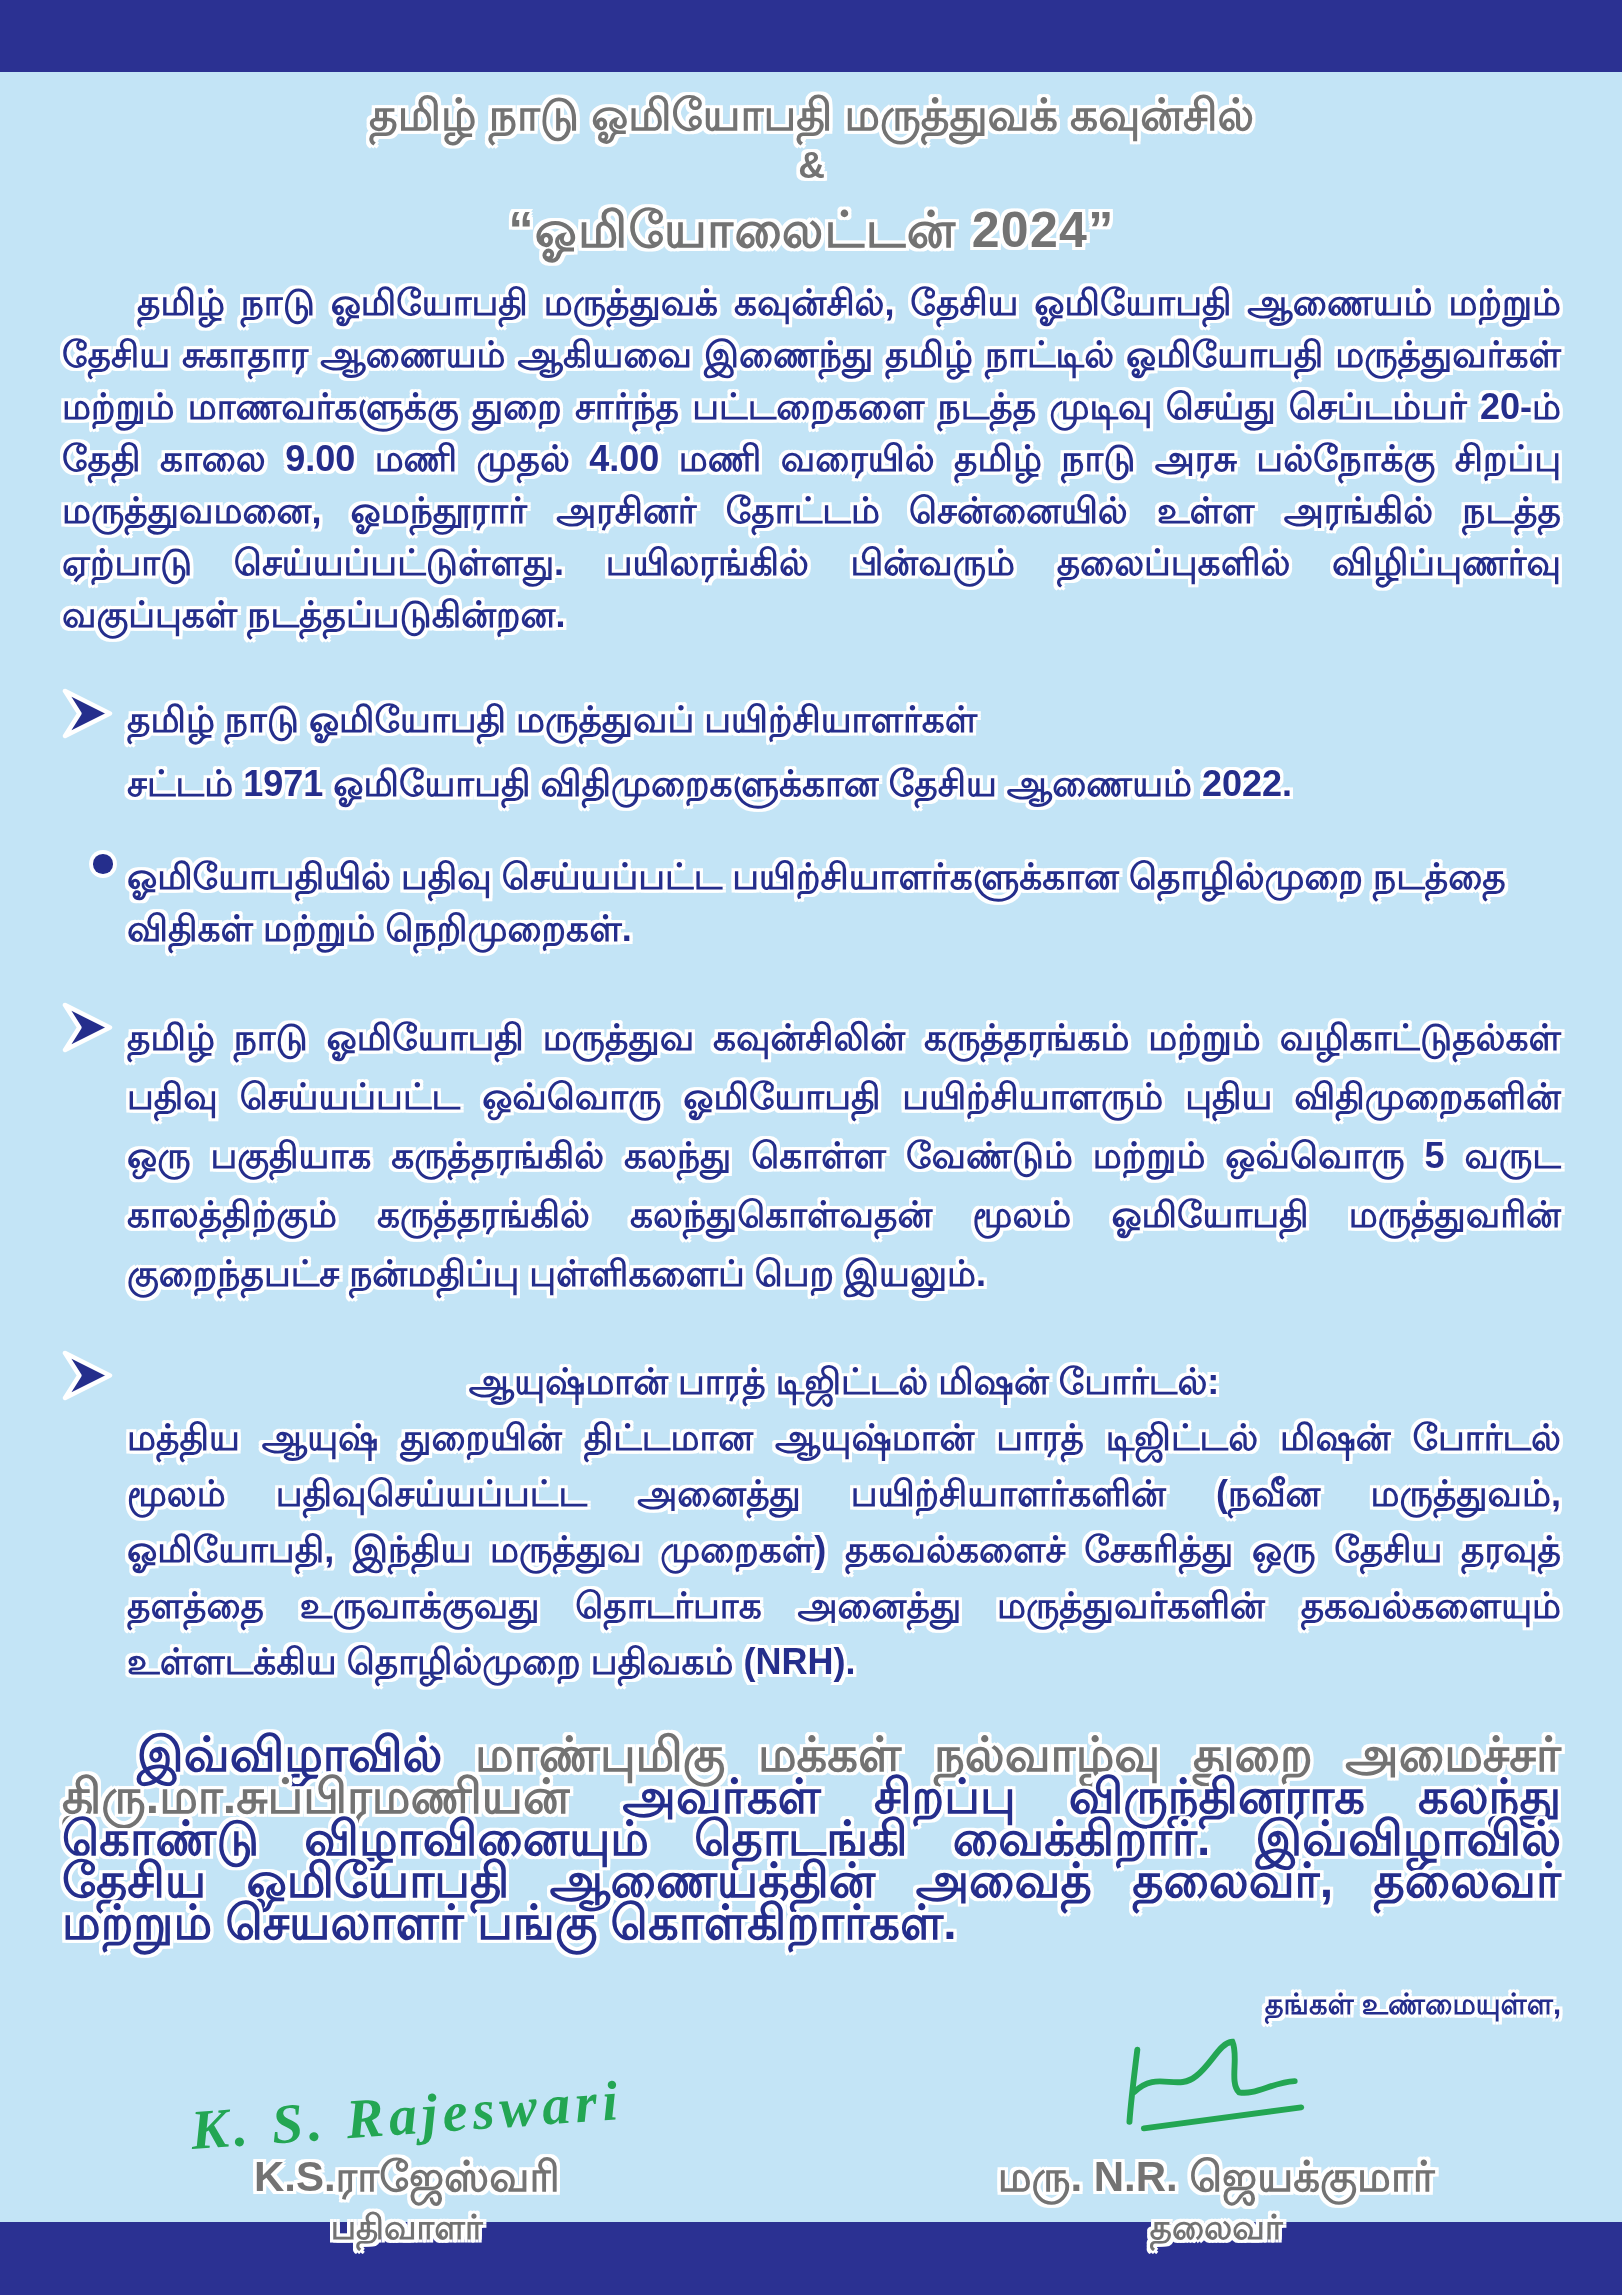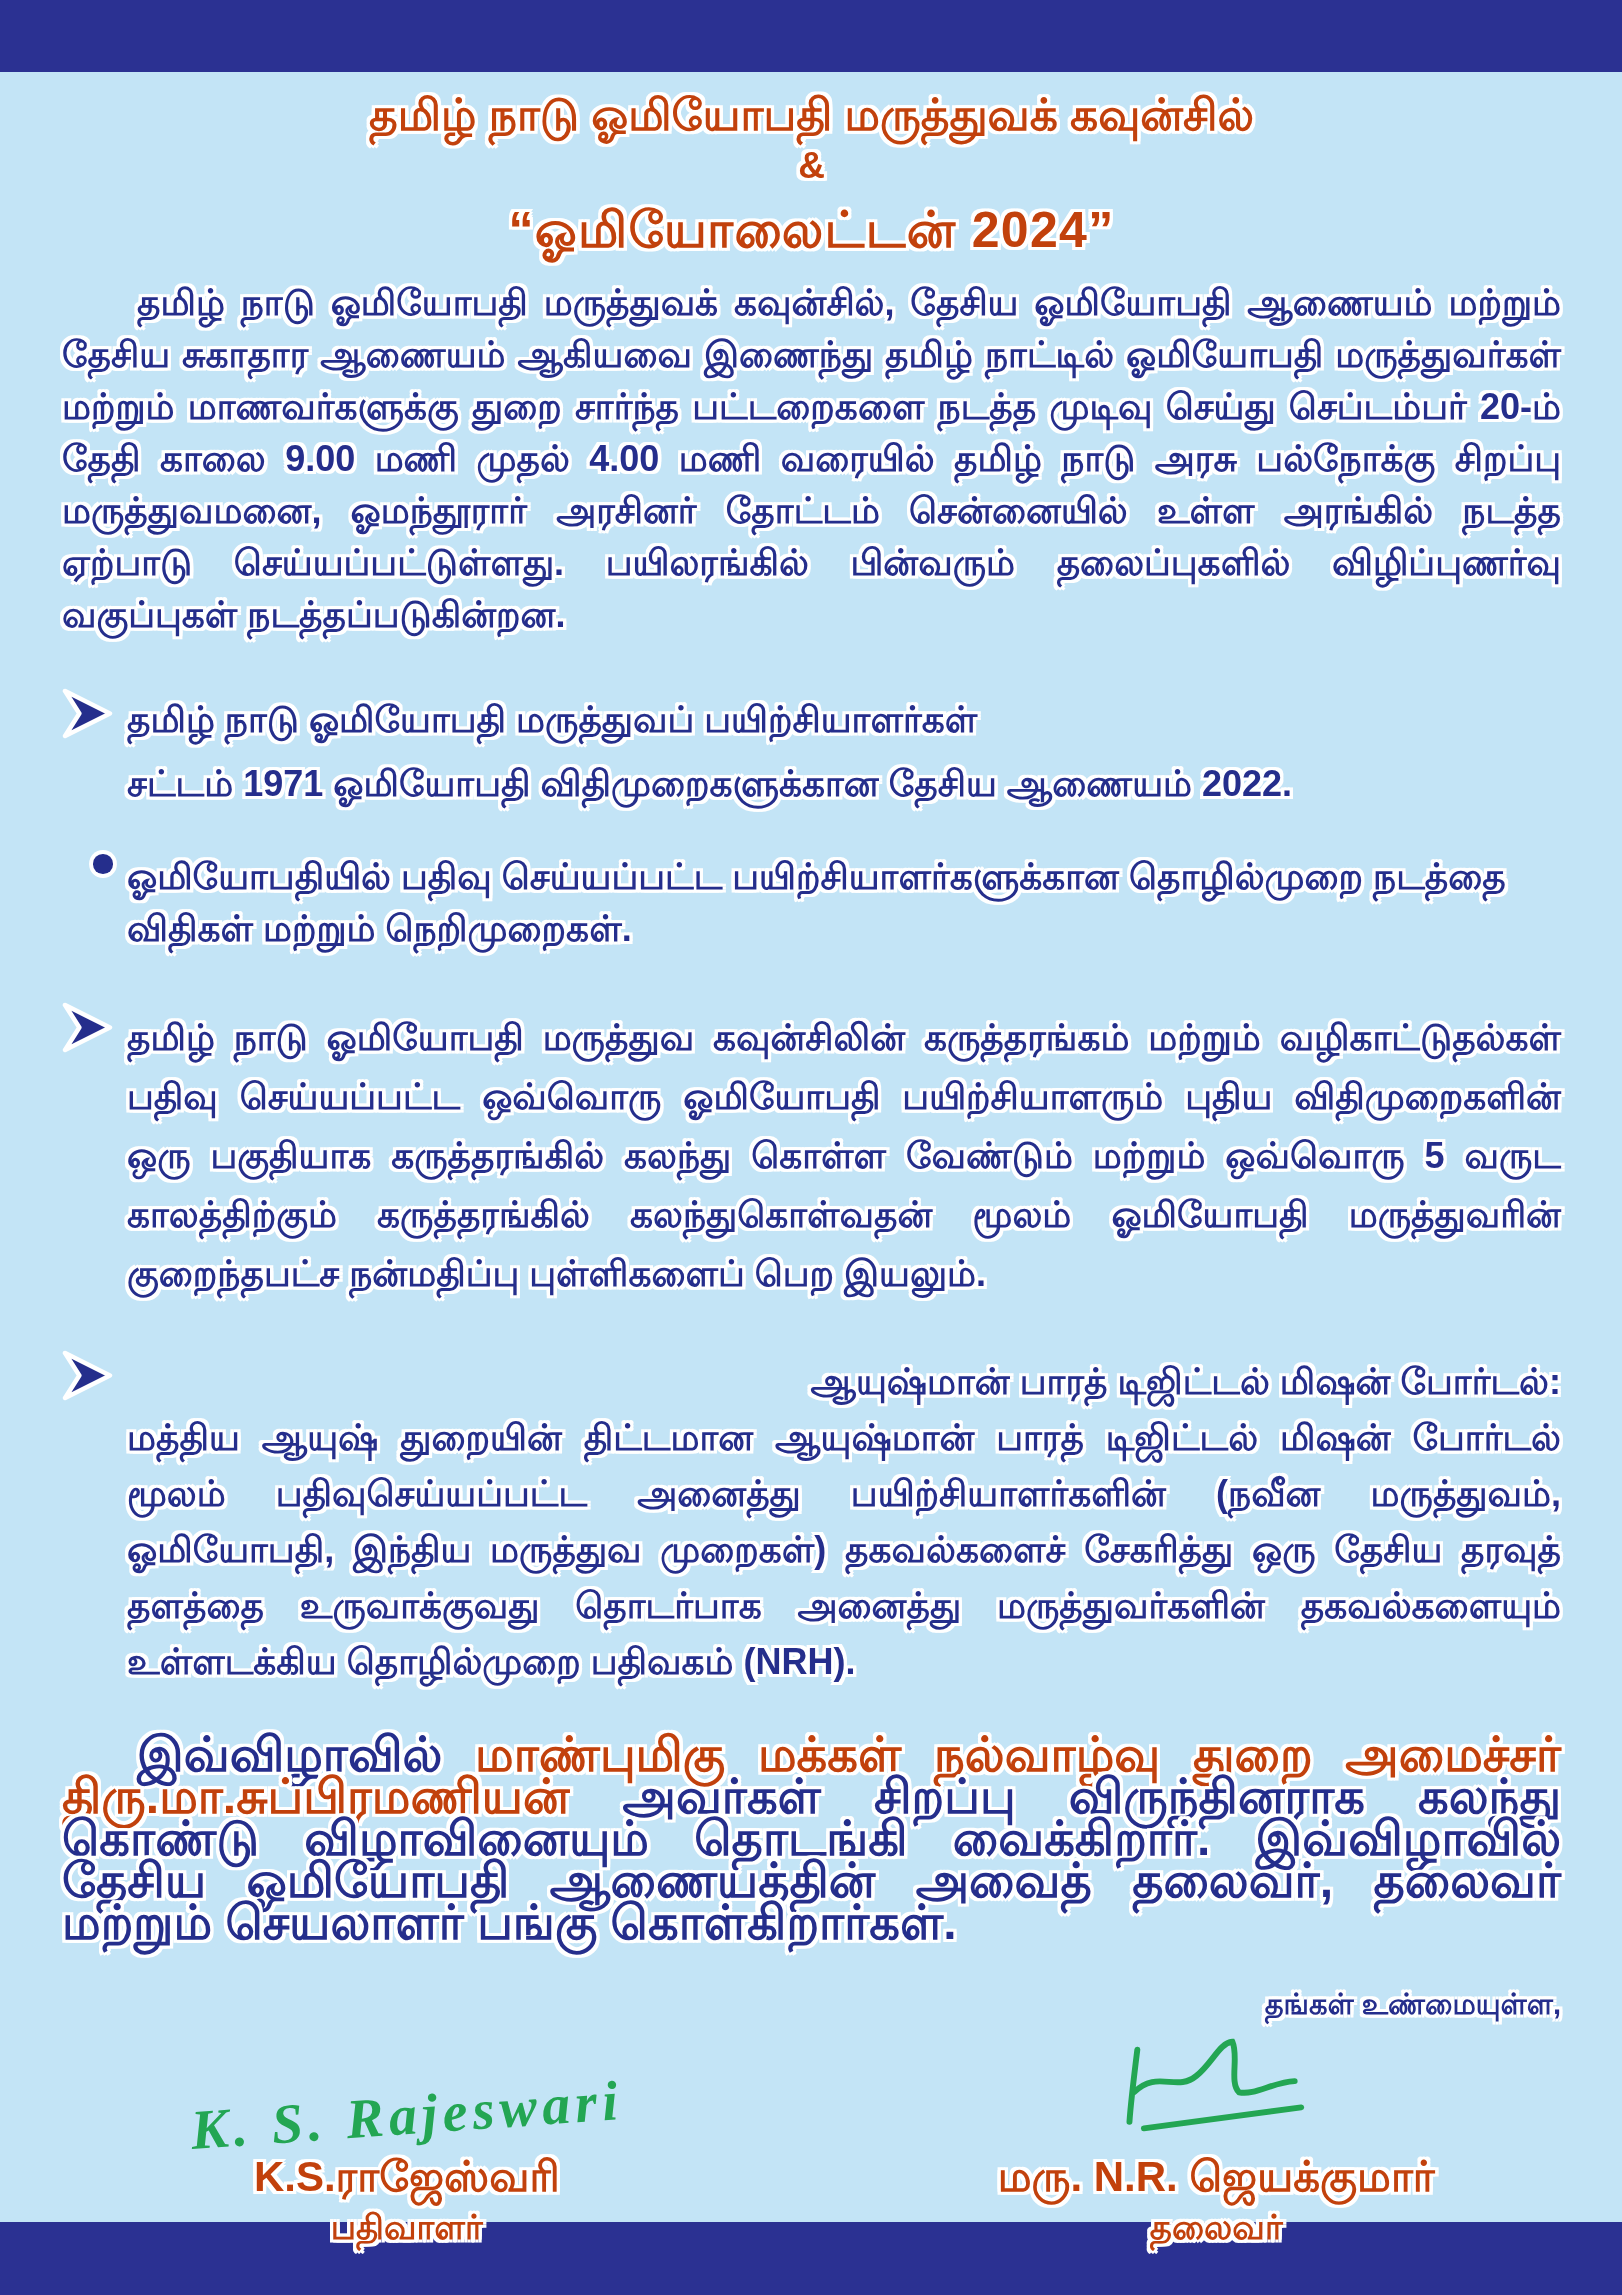--- a/index.html
+++ b/index.html
@@ -25,38 +25,38 @@
       var(--ow) calc(var(--ow)*-1) 0 #fff,
       calc(var(--ow)*-1) var(--ow) 0 #fff,
       var(--ow) var(--ow) 0 #fff,
       0 calc(var(--ow)*-1) 0 #fff,
       0 var(--ow) 0 #fff,
       calc(var(--ow)*-1) 0 0 #fff,
       var(--ow) 0 0 #fff;
     margin-top: 12px;
   }
 
-  .red{color:#c2410c;}
+  .red{color:#737373;}
   header{text-align:center;padding-top:17px;}
   .title-council{font-size:44px;line-height:51px;margin:0;}
   .amp{font-size:37px;line-height:41px;margin-top:5.2px;}
   .title-commission{font-size:44px;line-height:51px;margin:9.2px 0 0 0;}
   .event-title{font-size:50px;line-height:59px;margin-top:14.4px;letter-spacing:1.3px;}
 
   .intro{
     margin:17px 0 0 0;
     font-size:36px;line-height:52px;
     text-align:justify;text-indent:75px;
   }
 
   .arrow-sec{display:flex;margin-top:41px;}
   .arrow-ic{flex:0 0 65px;padding-top:6.5px;}
   .arrow-body{flex:1;font-size:36px;line-height:52px;}
   .arrow-body.just{text-align:justify;line-height:59px;}
-  .arrow-heading{font-size:36px;line-height:52px;text-align:right;}
+  .arrow-heading{font-size:36px;line-height:52px;text-align:center;}
   .arrow-text3{font-size:36px;line-height:56px;text-align:justify;margin-top:2.6px;}
 
   ul.dots{list-style:none;margin:29px 0 0 0;padding:0 0 0 31px;}
   ul.dots li{display:flex;align-items:flex-start;margin-top:6.5px;font-size:36px;line-height:52px;}
   .dot-ic{
     flex:0 0 19.6px;height:19.6px;margin:15.7px 14.4px 0 0;
     background:#252e8c;border-radius:50%;
     box-shadow:0 0 0 3.9px #fff;
   }
 

